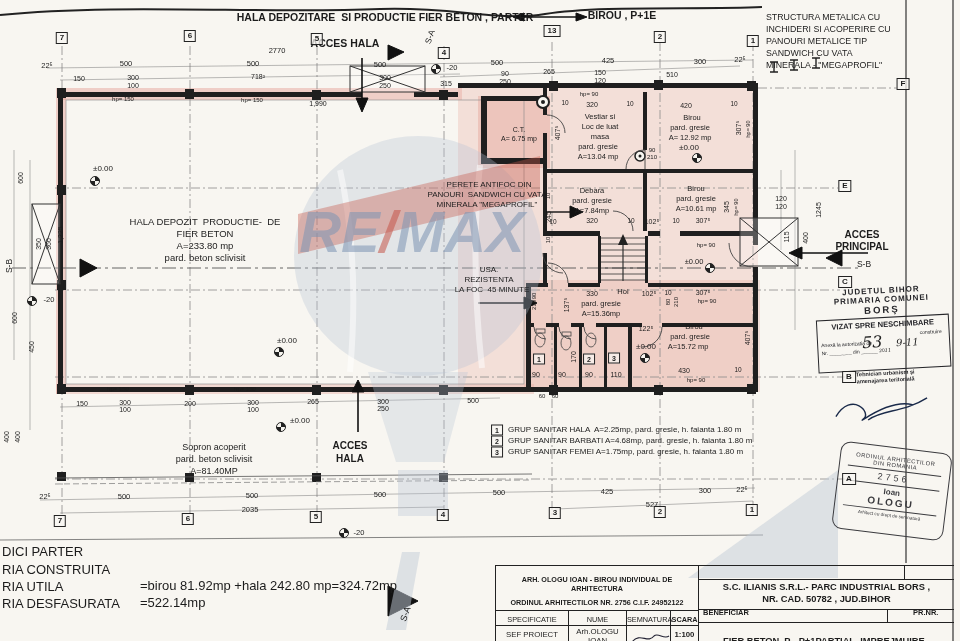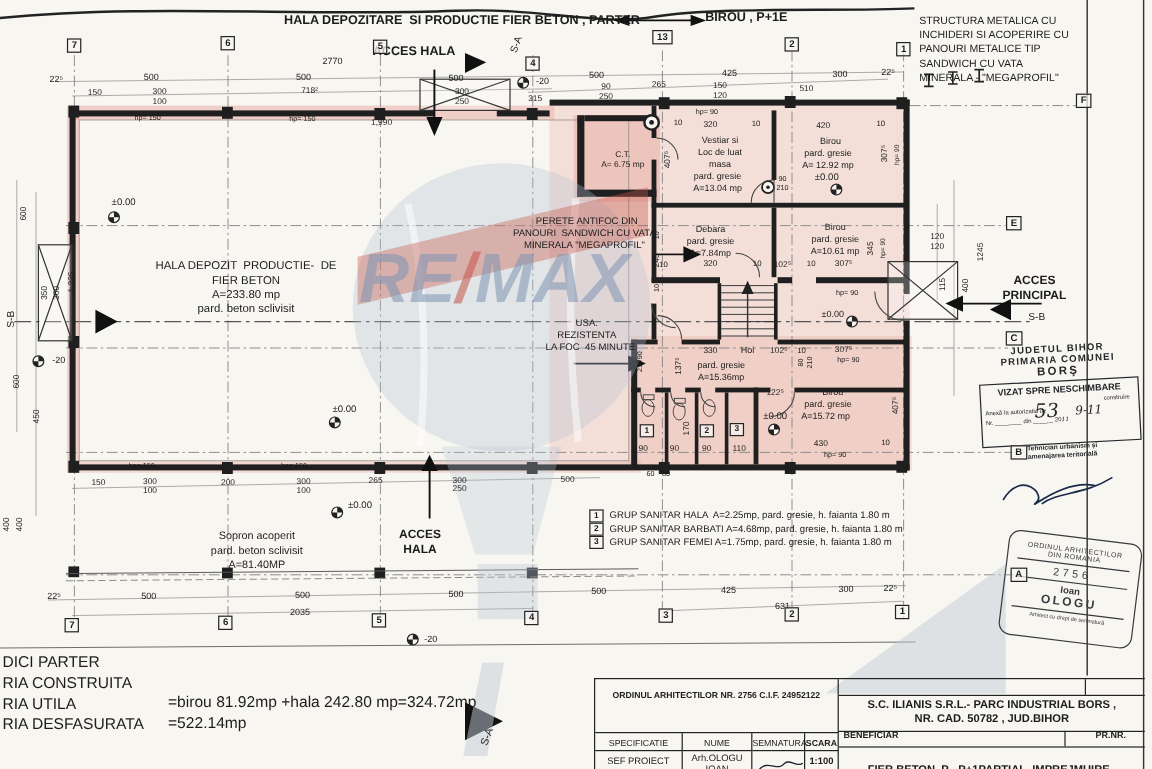--- a/index.html
+++ b/index.html
@@ -457,21 +457,21 @@
       <div class="lbl" style="left: 245px; top: 389px; font-size: 6px; transform: translate(-50%, -50%);">hp= 150</div>
       <div class="lbl" style="left: 45px; top: 497px; font-size: 7.5px; transform: translate(-50%, -50%);">22⁵</div>
       <div class="lbl" style="left: 124px; top: 497px; font-size: 7.5px; transform: translate(-50%, -50%);">500</div>
       <div class="lbl" style="left: 252px; top: 496px; font-size: 7.5px; transform: translate(-50%, -50%);">500</div>
       <div class="lbl" style="left: 380px; top: 495px; font-size: 7.5px; transform: translate(-50%, -50%);">500</div>
       <div class="lbl" style="left: 499px; top: 493px; font-size: 7.5px; transform: translate(-50%, -50%);">500</div>
       <div class="lbl" style="left: 607px; top: 492px; font-size: 7.5px; transform: translate(-50%, -50%);">425</div>
       <div class="lbl" style="left: 705px; top: 491px; font-size: 7.5px; transform: translate(-50%, -50%);">300</div>
       <div class="lbl" style="left: 742px; top: 490px; font-size: 7.5px; transform: translate(-50%, -50%);">22⁵</div>
       <div class="lbl" style="left: 250px; top: 510px; font-size: 7.5px; transform: translate(-50%, -50%);">2035</div>
-      <div class="lbl" style="left: 652px; top: 505px; font-size: 7.5px; transform: translate(-50%, -50%);">631</div>
+      <div class="lbl" style="left: 652px; top: 505px; font-size: 7.5px; transform: translate(-50%, -50%);">527</div>
       <div class="lbl boxed" style="left: 497px; top: 430px; font-size: 7px; transform: translate(-50%, -50%);">1</div>
       <div class="lbl" style="left: 508px; top: 430px; font-size: 8px; transform: translate(0px, -50%);">GRUP SANITAR HALA  A=2.25mp, pard. gresie, h. faianta 1.80 m</div>
       <div class="lbl boxed" style="left: 497px; top: 441px; font-size: 7px; transform: translate(-50%, -50%);">2</div>
       <div class="lbl" style="left: 508px; top: 441px; font-size: 8px; transform: translate(0px, -50%);">GRUP SANITAR BARBATI A=4.68mp, pard. gresie, h. faianta 1.80 m</div>
       <div class="lbl boxed" style="left: 497px; top: 452px; font-size: 7px; transform: translate(-50%, -50%);">3</div>
       <div class="lbl" style="left: 508px; top: 452px; font-size: 8px; transform: translate(0px, -50%);">GRUP SANITAR FEMEI A=1.75mp, pard. gresie, h. faianta 1.80 m</div>
       <div class="lbl" style="left: 2px; top: 551px; font-size: 13px; transform: translate(0px, -50%);">DICI PARTER</div>
       <div class="lbl" style="left: 2px; top: 569px; font-size: 13px; transform: translate(0px, -50%);">RIA CONSTRUITA</div>
       <div class="lbl" style="left: 2px; top: 586px; font-size: 13px; transform: translate(0px, -50%);">RIA UTILA</div>
       <div class="lbl" style="left: 2px; top: 603px; font-size: 13px; transform: translate(0px, -50%);">RIA DESFASURATA</div>
@@ -493,20 +493,21 @@
       <div class="lbl boxed" style="left: 752px; top: 510px; font-size: 8px; transform: translate(-50%, -50%);">1</div>
       <div class="lbl boxed" style="left: 903px; top: 84px; font-size: 8px; transform: translate(-50%, -50%);">F</div>
       <div class="lbl boxed" style="left: 845px; top: 186px; font-size: 8px; transform: translate(-50%, -50%);">E</div>
       <div class="lbl boxed" style="left: 845px; top: 282px; font-size: 8px; transform: translate(-50%, -50%);">C</div>
       <div class="lbl boxed" style="left: 849px; top: 377px; font-size: 8px; transform: translate(-50%, -50%);">B</div>
       <div class="lbl boxed" style="left: 849px; top: 479px; font-size: 8px; transform: translate(-50%, -50%);">A</div>
     </div>
 
   <div id="titleblock">
     <div class="tb c" id="tb-arh">
+      <div>ARH. OLOGU IOAN  - BIROU INDIVIDUAL DE ARHITECTURA</div>
       <div>ORDINUL  ARHITECTILOR NR. 2756      C.I.F. 24952122</div>
     </div>
     <div class="tb tb-h c" style="left:0;top:45px;width:73px;height:15px;">SPECIFICATIE</div>
     <div class="tb tb-h c" style="left:73px;top:45px;width:58px;height:15px;">NUME</div>
     <div class="tb tb-h c" style="left:131px;top:45px;width:44px;height:15px;">SEMNATURA</div>
     <div class="tb tb-h c" style="left:175px;top:45px;width:28px;height:15px;font-weight:700;border-right:1.5px solid #222;">SCARA</div>
     <div class="tb tb-r c" style="left:0;top:60px;width:73px;height:16px;">SEF PROIECT</div>
     <div class="tb tb-r c" style="left:73px;top:60px;width:58px;height:16px;padding-top:2px;line-height:1.1;">
       <div>Arh.OLOGU</div>
       <div>IOAN</div>

